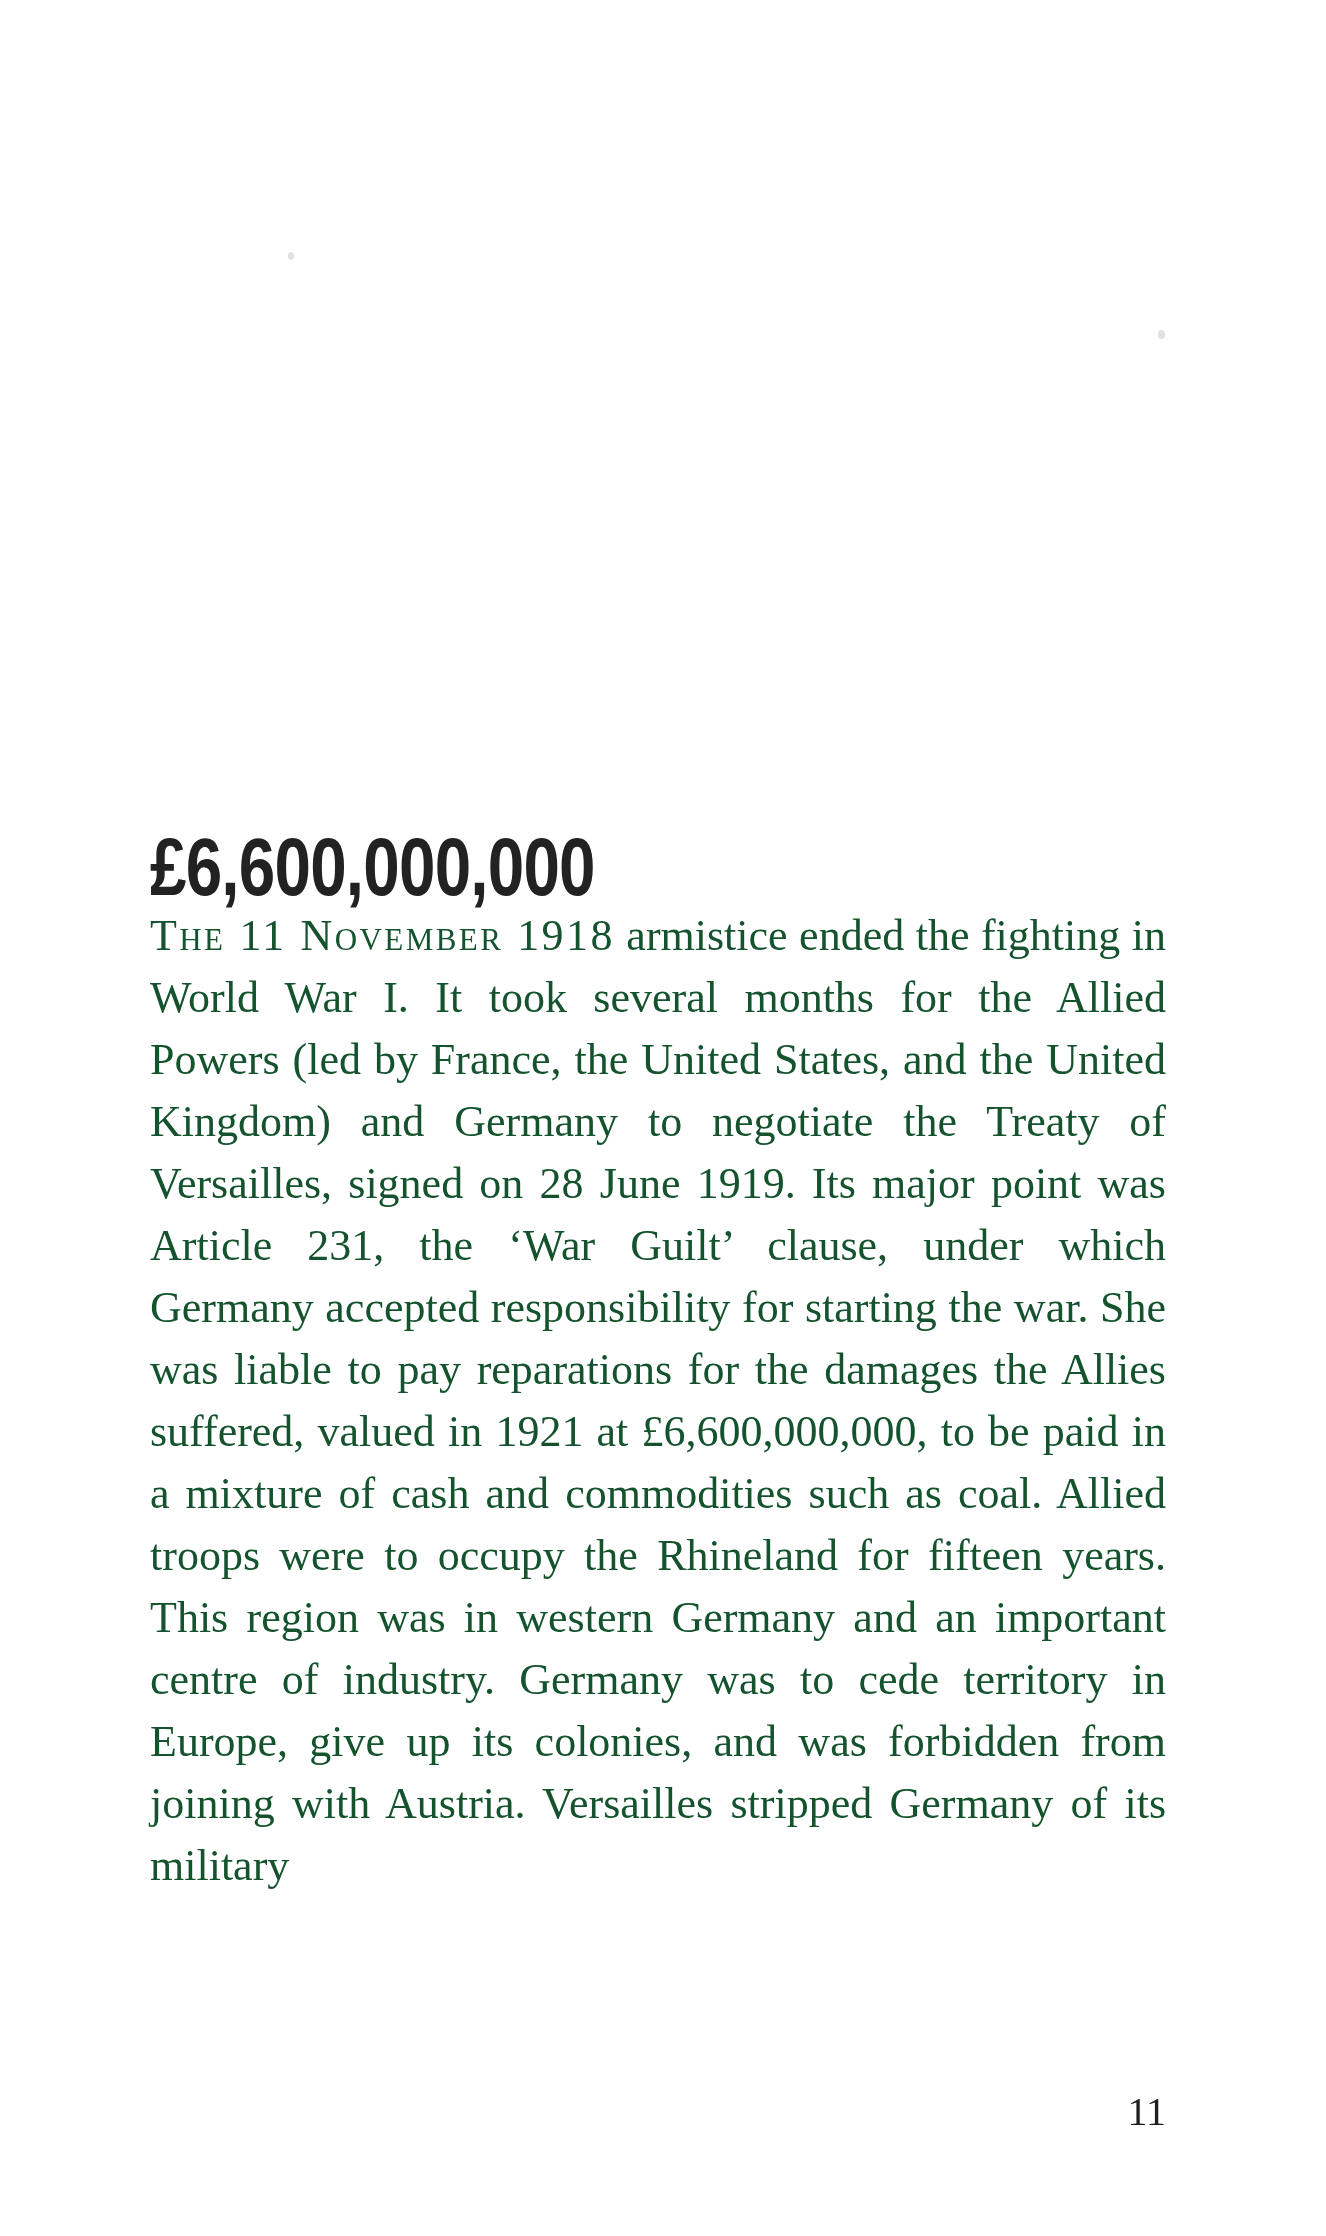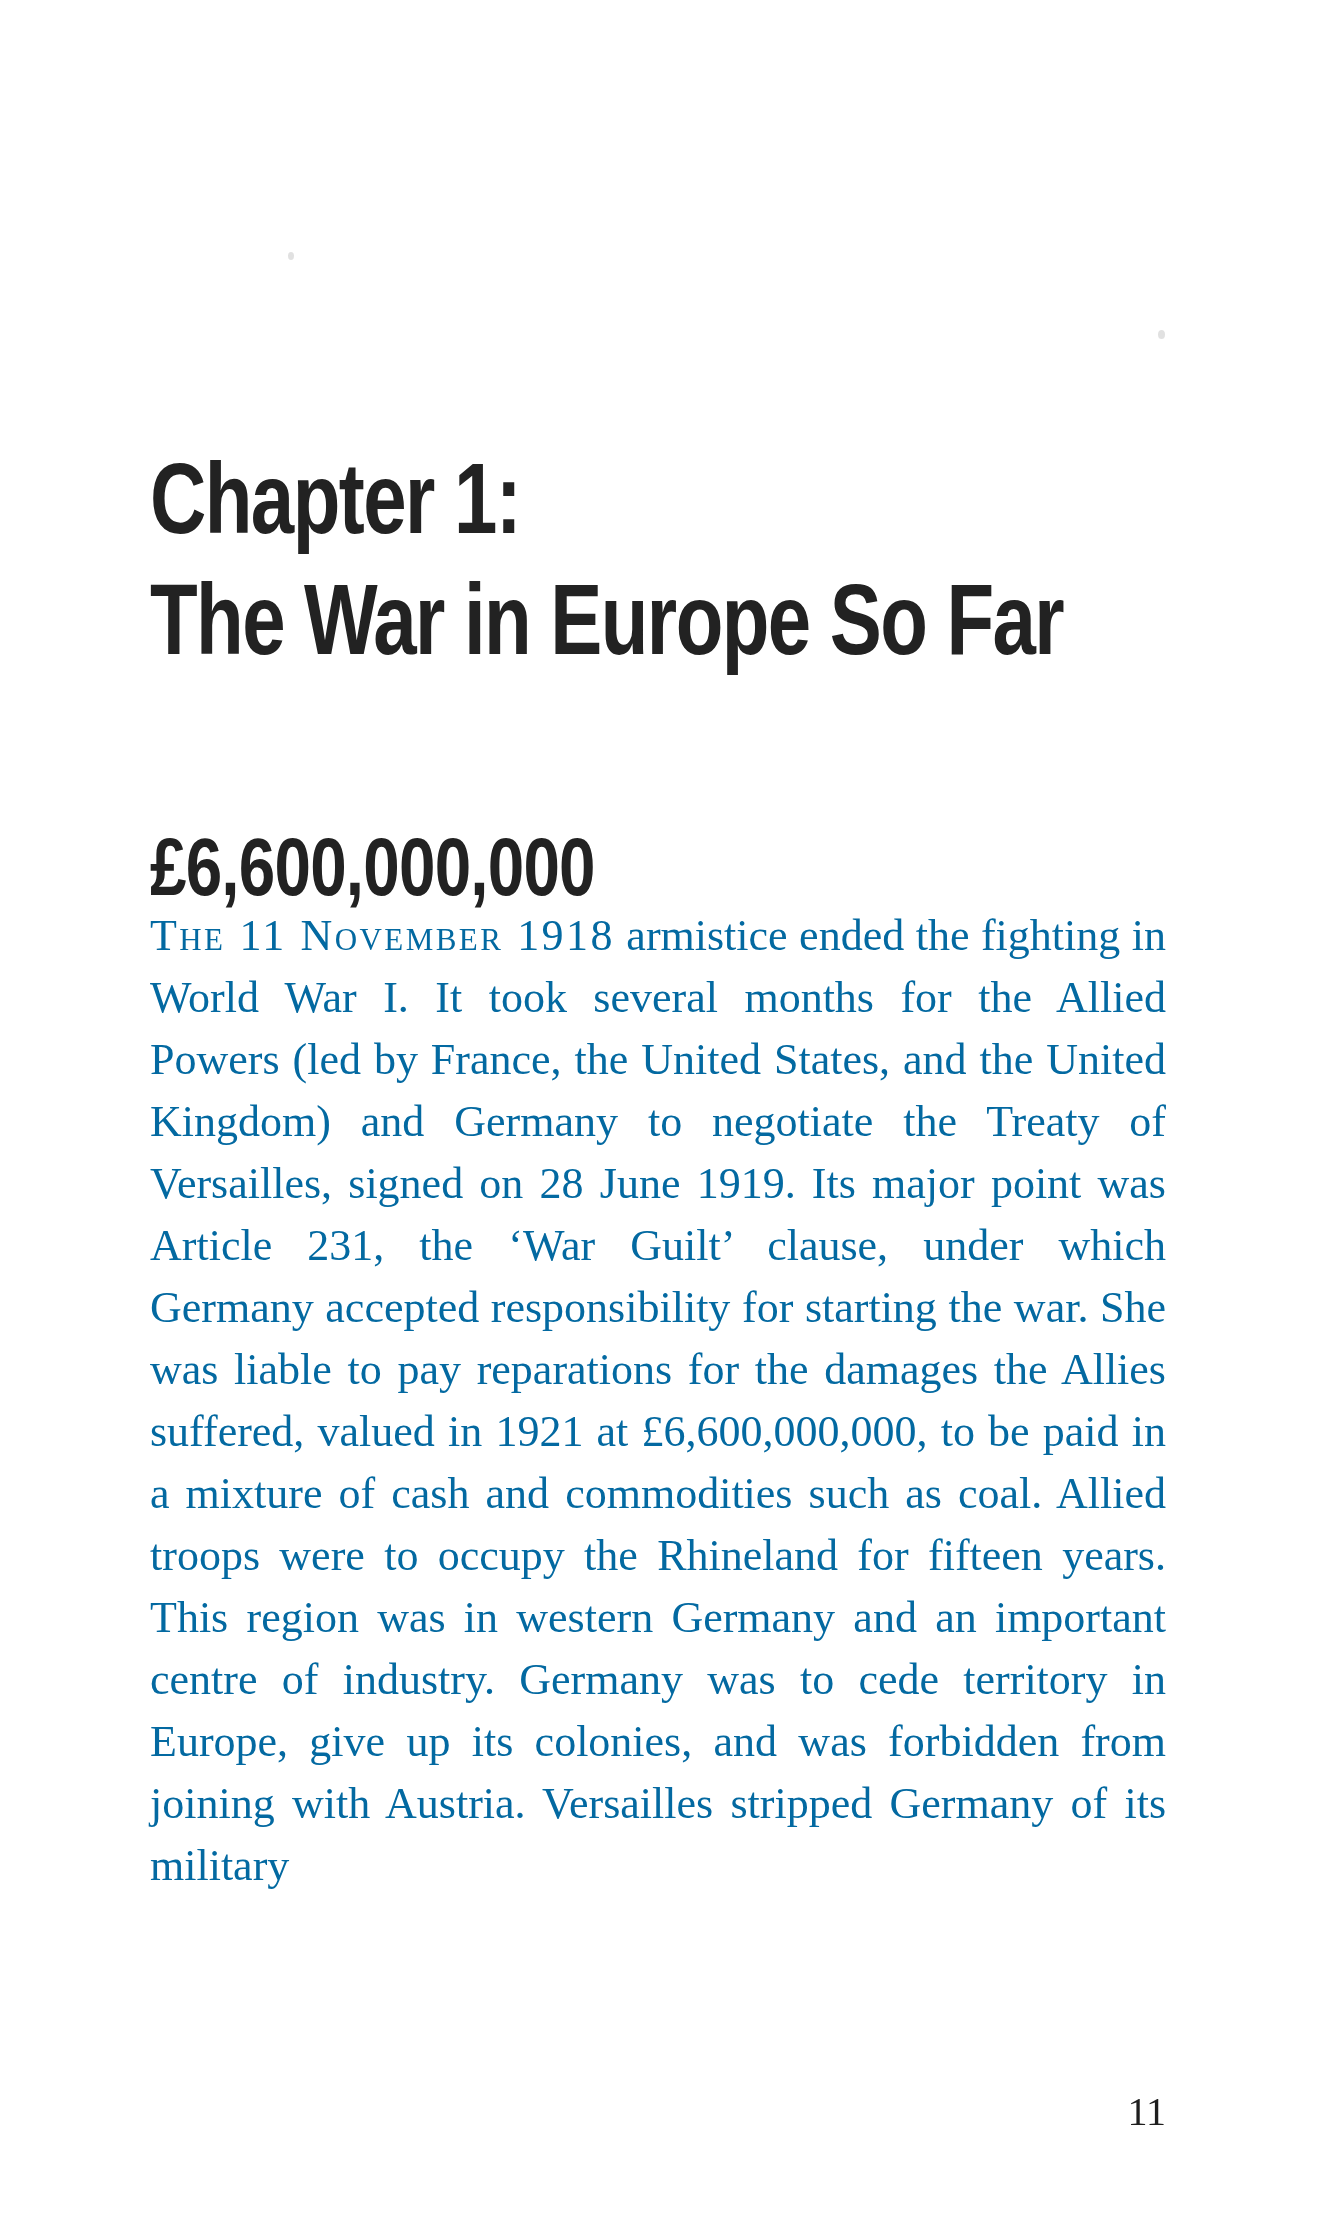--- a/index.html
+++ b/index.html
@@ -53,21 +53,21 @@
   }
   .body-par {
     position: absolute;
     left: 150px;
     top: 905px;
     width: 1016px;
     margin: 0;
     font-size: 44px;
     line-height: 62px;
     text-align: justify;
-    color: #0369a1;
+    color: #14532d;
   }
   .body-par .lead {
     font-variant: small-caps;
     letter-spacing: 0.055em;
   }
   .page-number {
     position: absolute;
     right: 160px;
     top: 2088px;
     font-size: 40px;
@@ -79,24 +79,20 @@
     border-radius: 50%;
     background: #c9c9c9;
     opacity: 0.55;
   }
 </style>
 </head>
 <body>
 
 <div class="page">
 
-  <h1 class="chapter-title">
-    <span class="line">Chapter 1:</span>
-    <span class="line">The War in Europe So Far</span>
-  </h1>
 
   <h2 class="section-heading">£6,600,000,000</h2>
 
   <p class="body-par"><span class="lead">The 11 November 1918</span><span> armistice ended the fighting in World War I. It took several months for the Allied Powers (led by France, the United States, and the United Kingdom) and Germany to negotiate the Treaty of Versailles, signed on 28 June 1919. Its major point was Article 231, the ‘War Guilt’ clause, under which Germany accepted responsibility for starting the war. She was liable to pay reparations for the damages the Allies suffered, valued in 1921 at £6,600,000,000, to be paid in a mixture of cash and commodities such as coal. Allied troops were to occupy the Rhineland for fifteen years. This region was in western Germany and an important centre of industry. Germany was to cede territory in Europe, give up its colonies, and was forbidden from joining with Austria. Versailles stripped Germany of its military</span></p>
 
   <div class="page-number">11</div>
 
   <div class="artifact" style="left:288px; top:252px; width:6px; height:8px;"></div>
   <div class="artifact" style="left:1158px; top:330px; width:7px; height:9px;"></div>
 

